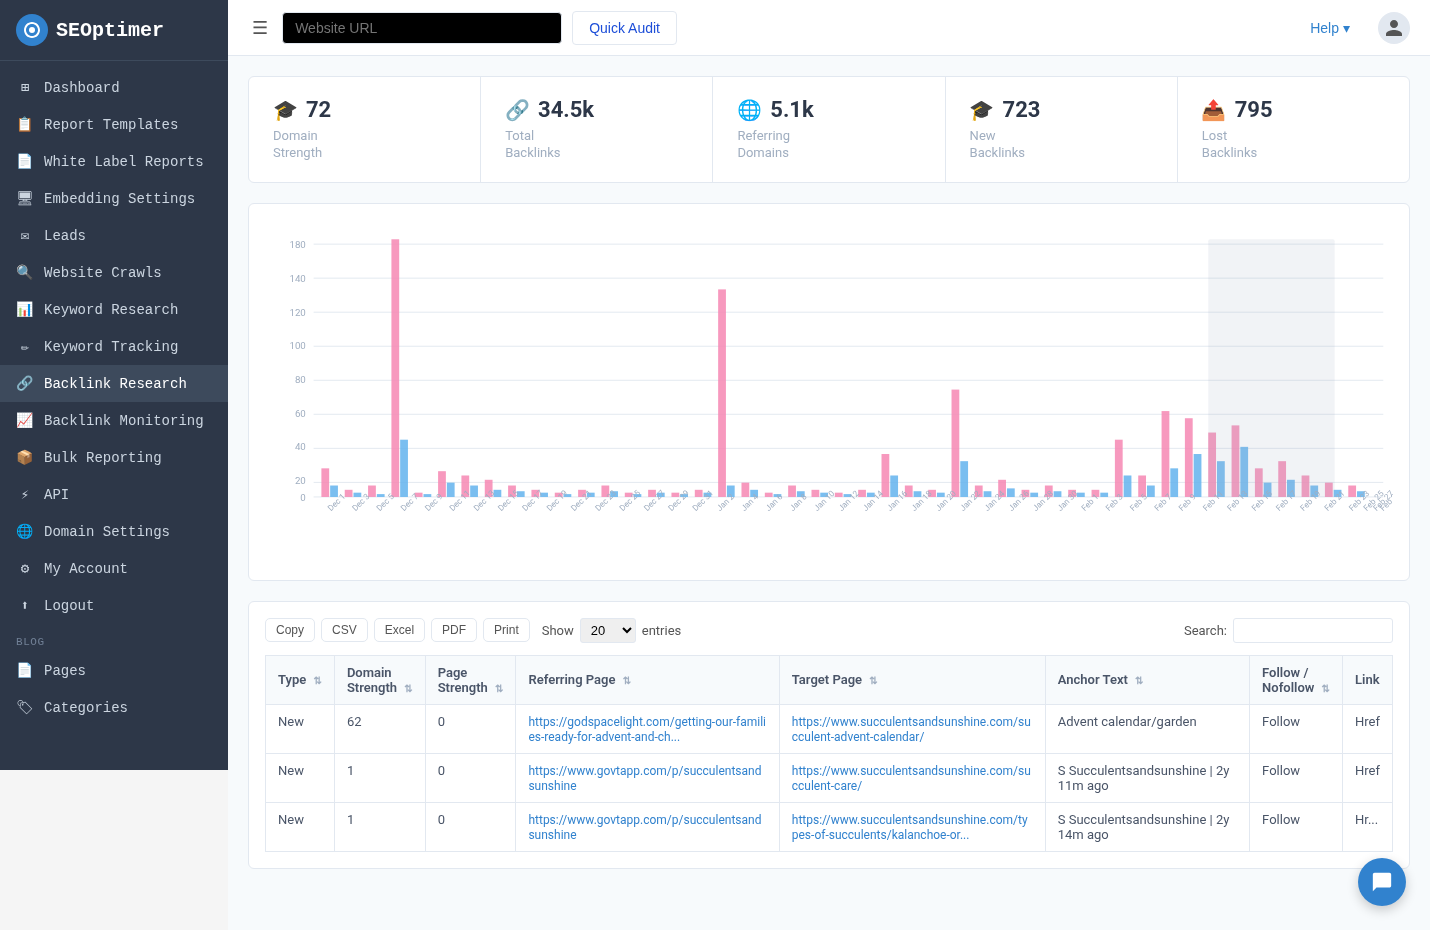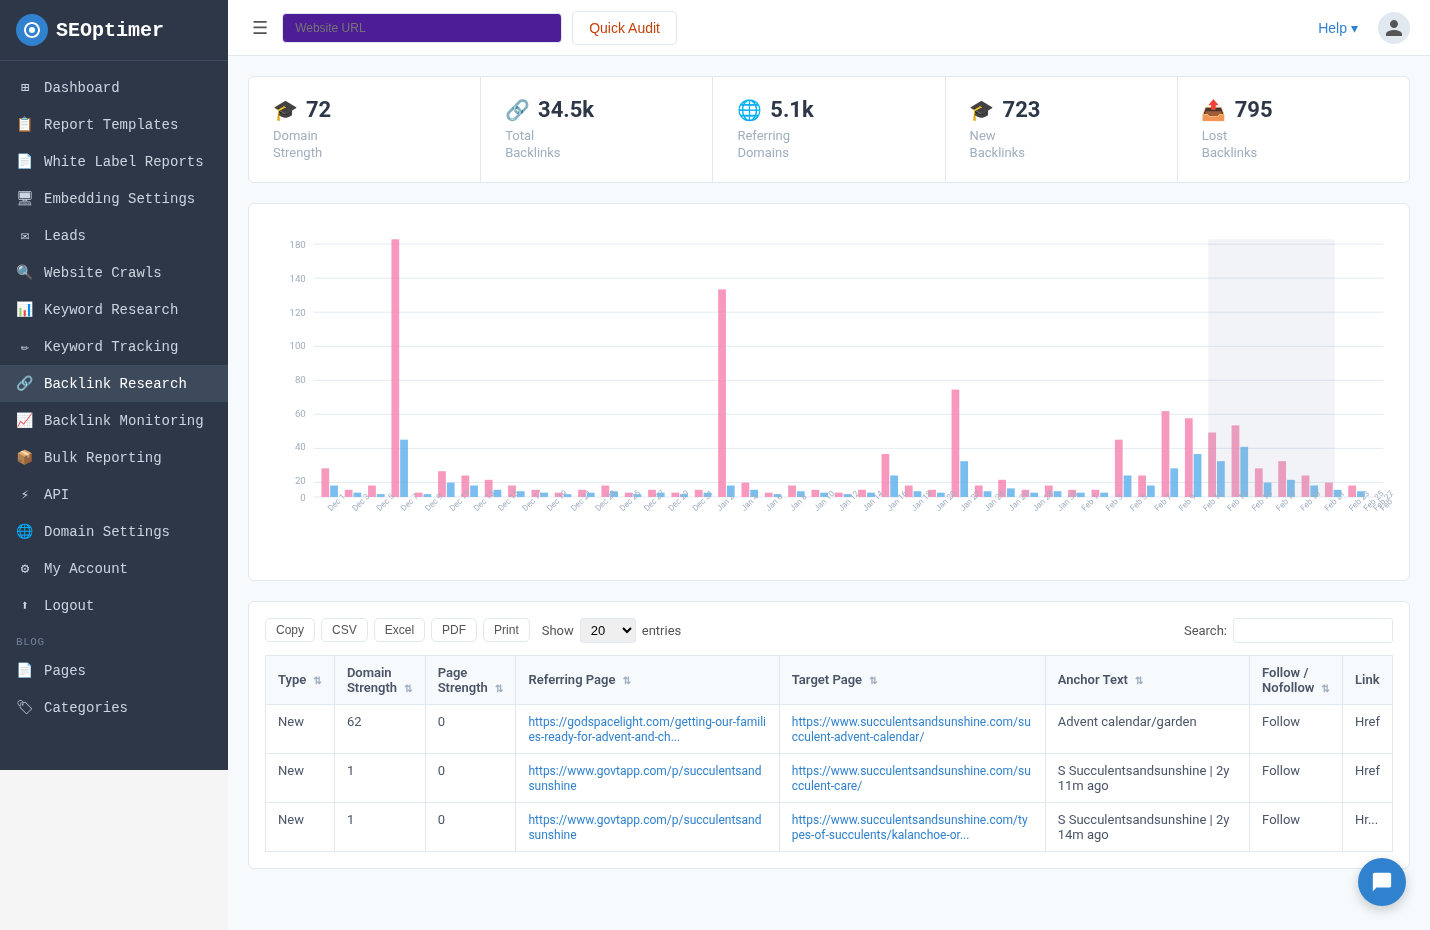--- a/index.html
+++ b/index.html
@@ -77,37 +77,37 @@
     }
     .hamburger-btn {
       background: none; border: none; cursor: pointer;
       font-size: 18px; color: #555; padding: 4px;
     }
     .url-input {
       width: 280px;
       padding: 7px 12px;
       border: 1px solid #e2e8f0;
       border-radius: 4px;
-      font-size: 12px;
+      font-size: 14px;
       color: #999;
-      background: #4c1d95;
+      background: #000000;
     }
     .quick-audit-btn {
       background: #fff;
       border: 1px solid #e2e8f0;
       padding: 8px 16px;
       border-radius: 4px;
       font-size: 14px;
       cursor: pointer;
-      color: #c2410c;
+      color: #1d4ed8;
     }
     .topbar-right {
       margin-left: auto;
       display: flex;
-      gap: 20px;
+      gap: 28px;
     }
     .help-btn {
       background: none; border: none;
       font-size: 14px; color: #3182ce; cursor: pointer;
       display: flex; align-items: center; gap: 4px;
     }
     .user-icon {
       width: 32px; height: 32px;
       border-radius: 50%;
       background: #e2e8f0;

